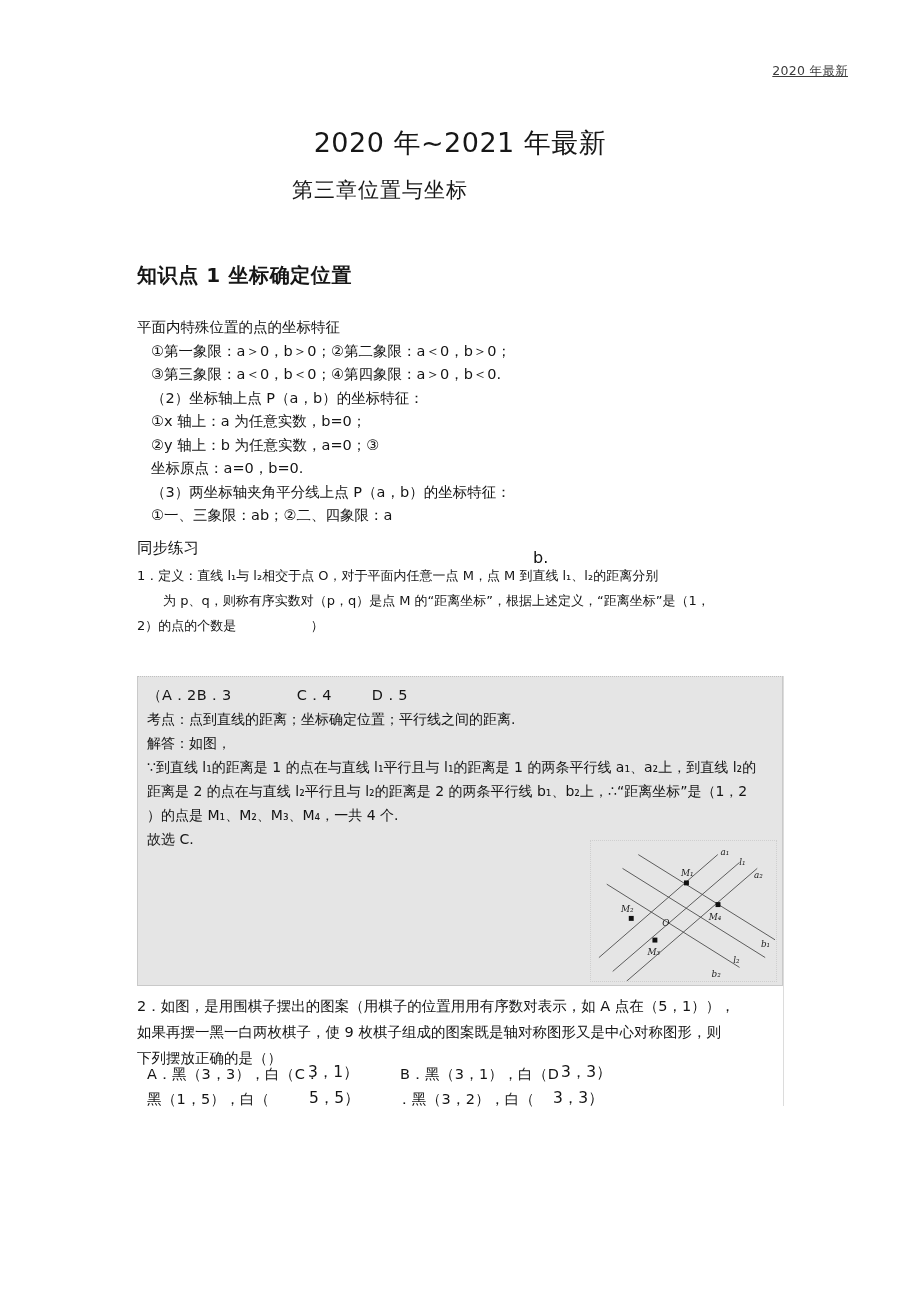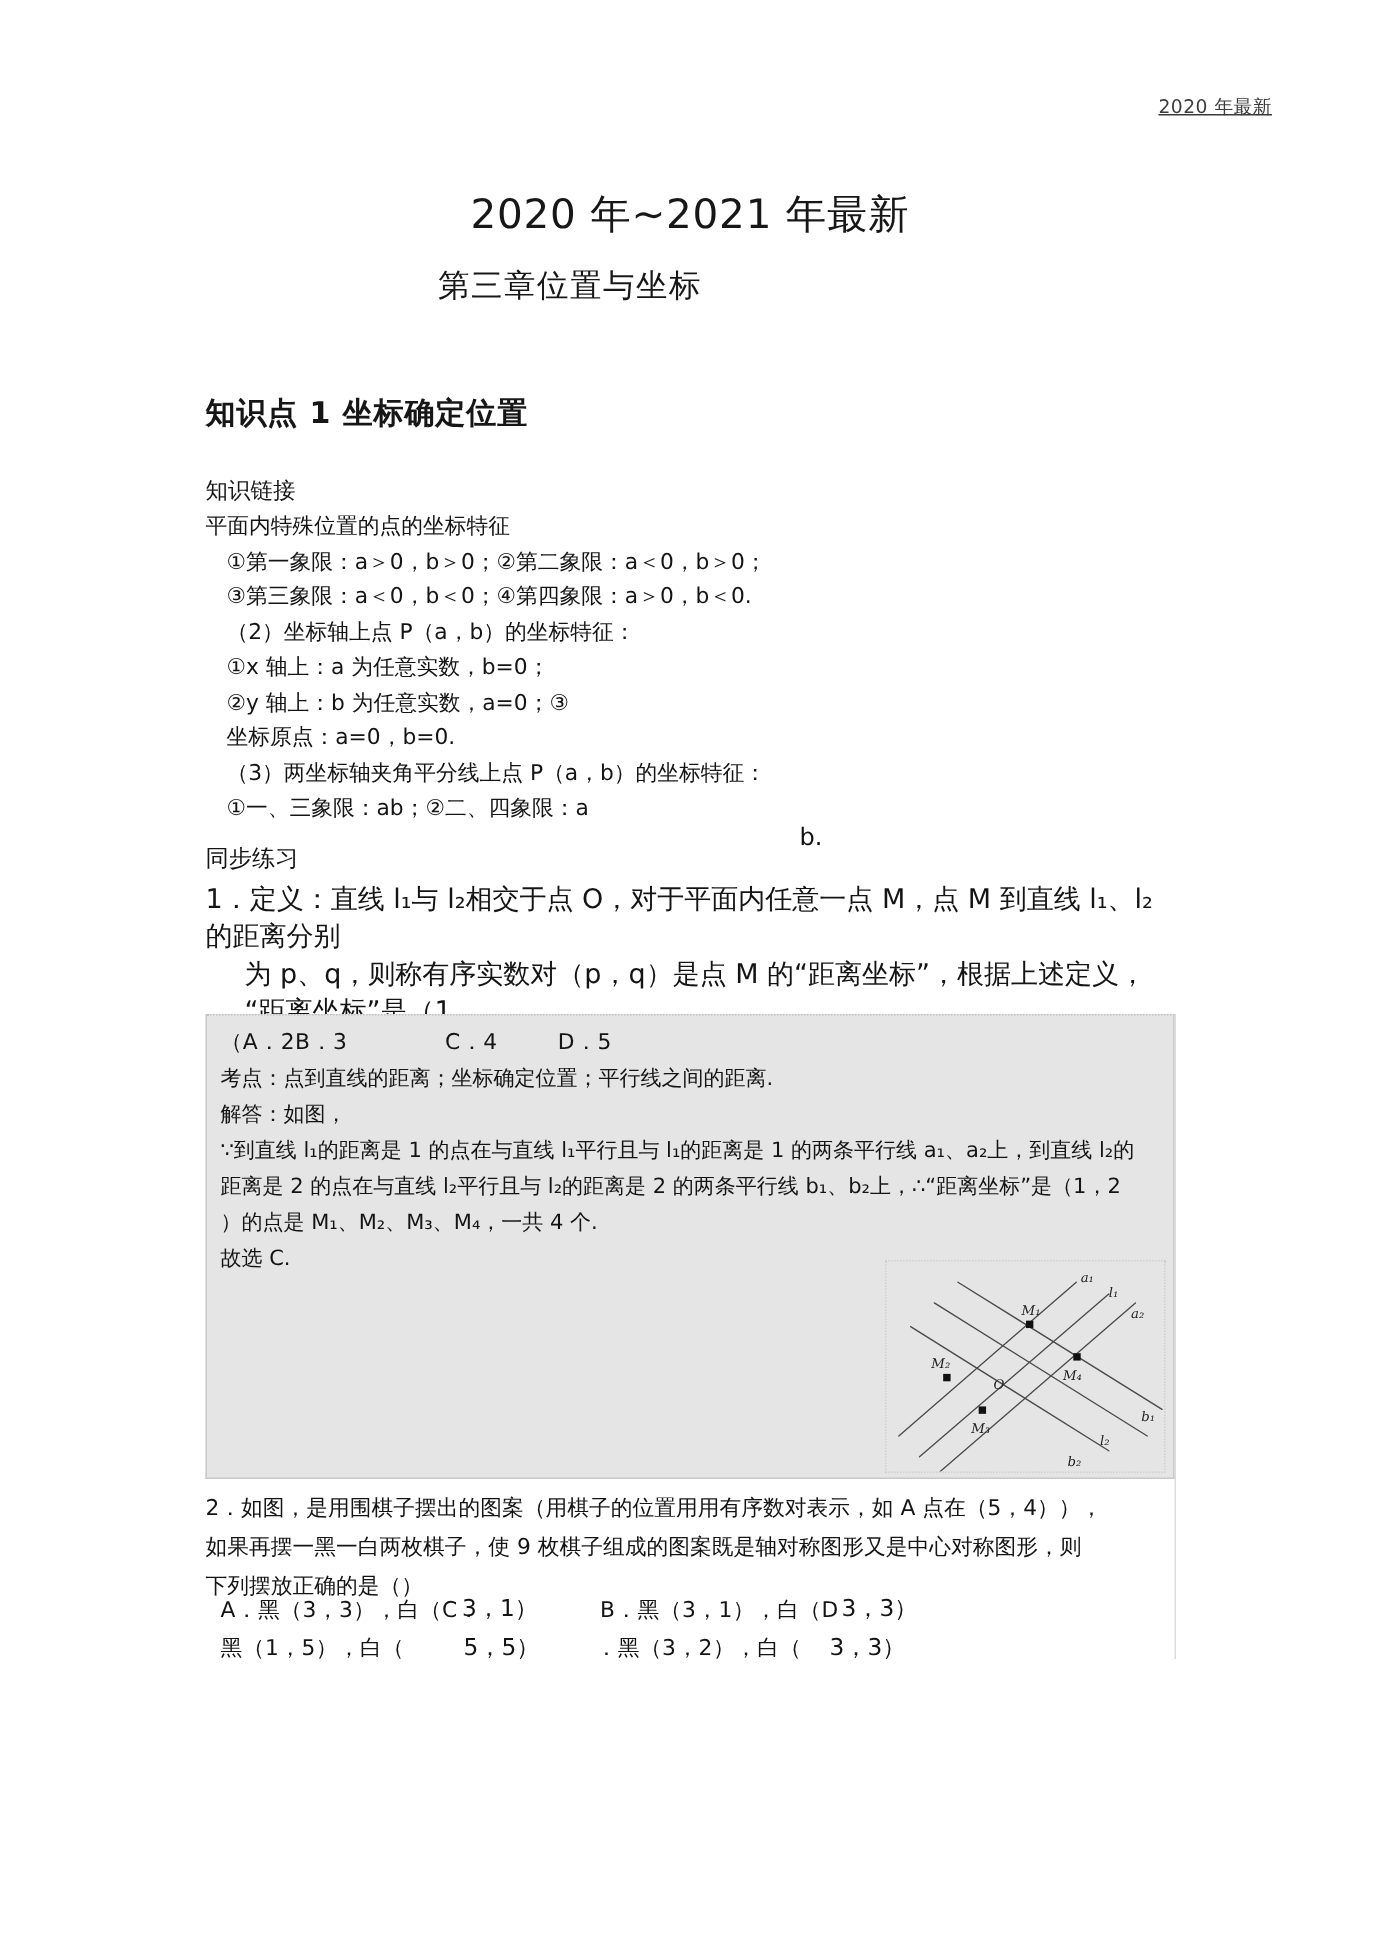--- a/index.html
+++ b/index.html
@@ -100,21 +100,21 @@
   }
 
   .practice-title {
     font-size: 15.5px;
     line-height: 24px;
     margin: 8px 0 3px 0;
     color: #141414;
   }
 
   .q-line {
-    font-size: 18px;
+    font-size: 13px;
     line-height: 25px;
     color: #141414;
     margin: 0;
     white-space: pre-wrap;
   }
   .q-line.hang { padding-left: 26px; }
 
   
   .answer-box {
     position: absolute;
@@ -204,21 +204,20 @@
 
   <div class="run-header">2020 年最新</div>
 
   <div class="doc-title">2020 年~2021 年最新</div>
   <div class="doc-subtitle">第三章位置与坐标</div>
 
   <div class="content">
 
     <h1 class="heading-1">知识点 1 坐标确定位置</h1>
 
-    <div class="sub-heading">知识链接</div>
 
     <div class="kn-line">平面内特殊位置的点的坐标特征</div>
     <div class="kn-line indent">①第一象限：a＞0，b＞0；②第二象限：a＜0，b＞0；</div>
     <div class="kn-line indent">③第三象限：a＜0，b＜0；④第四象限：a＞0，b＜0.</div>
     <div class="kn-line indent">（2）坐标轴上点 P（a，b）的坐标特征：</div>
     <div class="kn-line indent">①x 轴上：a 为任意实数，b=0；</div>
     <div class="kn-line indent">②y 轴上：b 为任意实数，a=0；③</div>
     <div class="kn-line indent">坐标原点：a=0，b=0.</div>
     <div class="kn-line indent">（3）两坐标轴夹角平分线上点 P（a，b）的坐标特征：</div>
     <div class="kn-line indent">①一、三象限：ab；②二、四象限：a</div>
@@ -272,21 +271,21 @@
           <text x="165" y="38">a₂</text>
           <text x="172" y="108">b₁</text>
           <text x="144" y="124">l₂</text>
           <text x="122" y="138">b₂</text>
         </g>
       </svg>
     </div>
   </div>
 
   <div class="q2">
-    <div class="q-line">2．如图，是用围棋子摆出的图案（用棋子的位置用用有序数对表示，如 A 点在（5，4）），</div>
+    <div class="q-line">2．如图，是用围棋子摆出的图案（用棋子的位置用用有序数对表示，如 A 点在（5，1）），</div>
     <div class="q-line">如果再摆一黑一白两枚棋子，使 9 枚棋子组成的图案既是轴对称图形又是中心对称图形，则</div>
     <div class="q-line">下列摆放正确的是（）</div>
   </div>
 
   <div class="opts-2">
     <div class="opt-abs" style="left:0px;   top:2px;">A．黑（3，3），白（C．</div>
     <div class="opt-num" style="left:161px; top:0px;">3，1）</div>
     <div class="opt-abs" style="left:0px;   top:27px;">黑（1，5），白（</div>
     <div class="opt-num" style="left:162px; top:26px;">5，5）</div>
     <div class="opt-abs" style="left:253px; top:2px;">B．黑（3，1），白（D</div>

